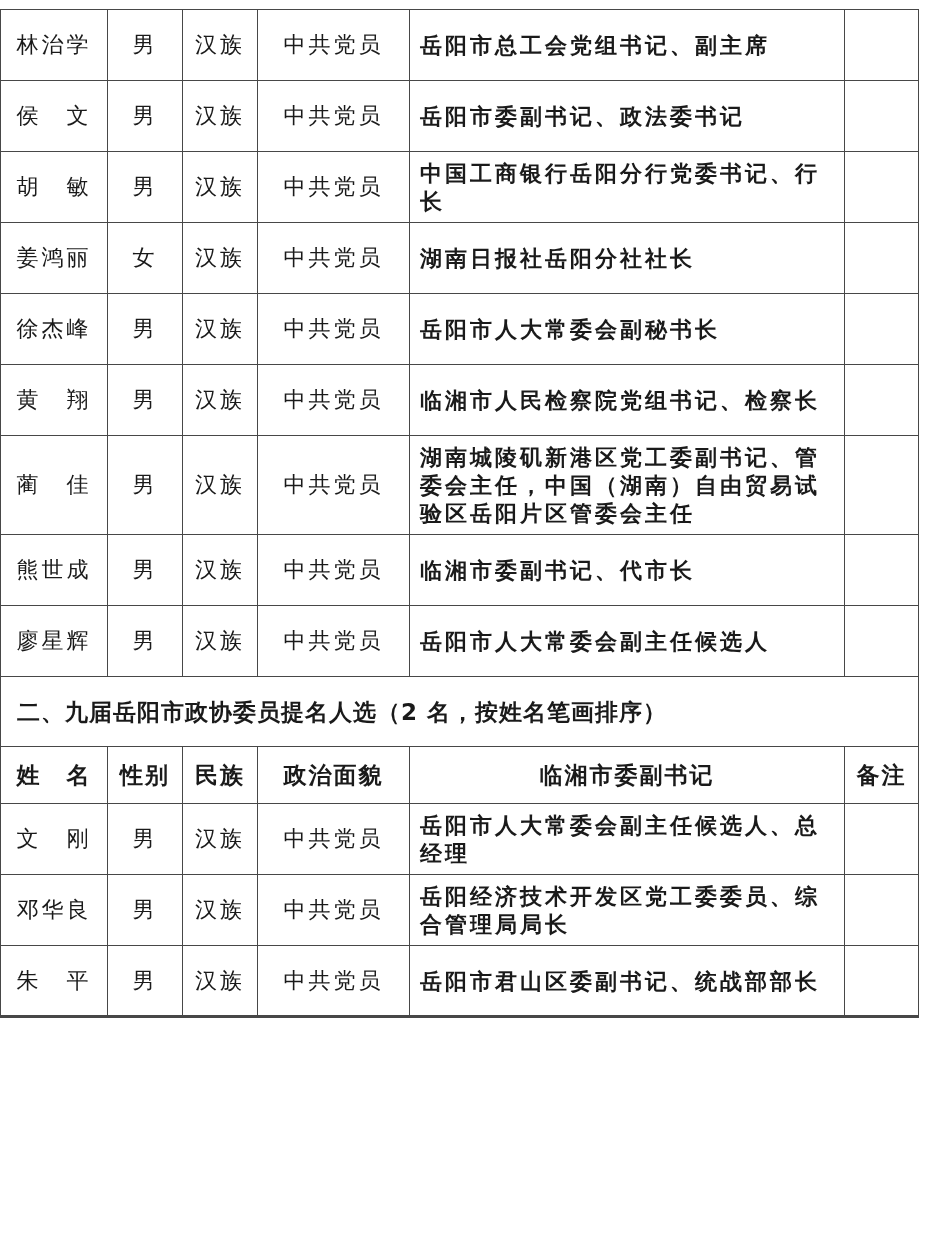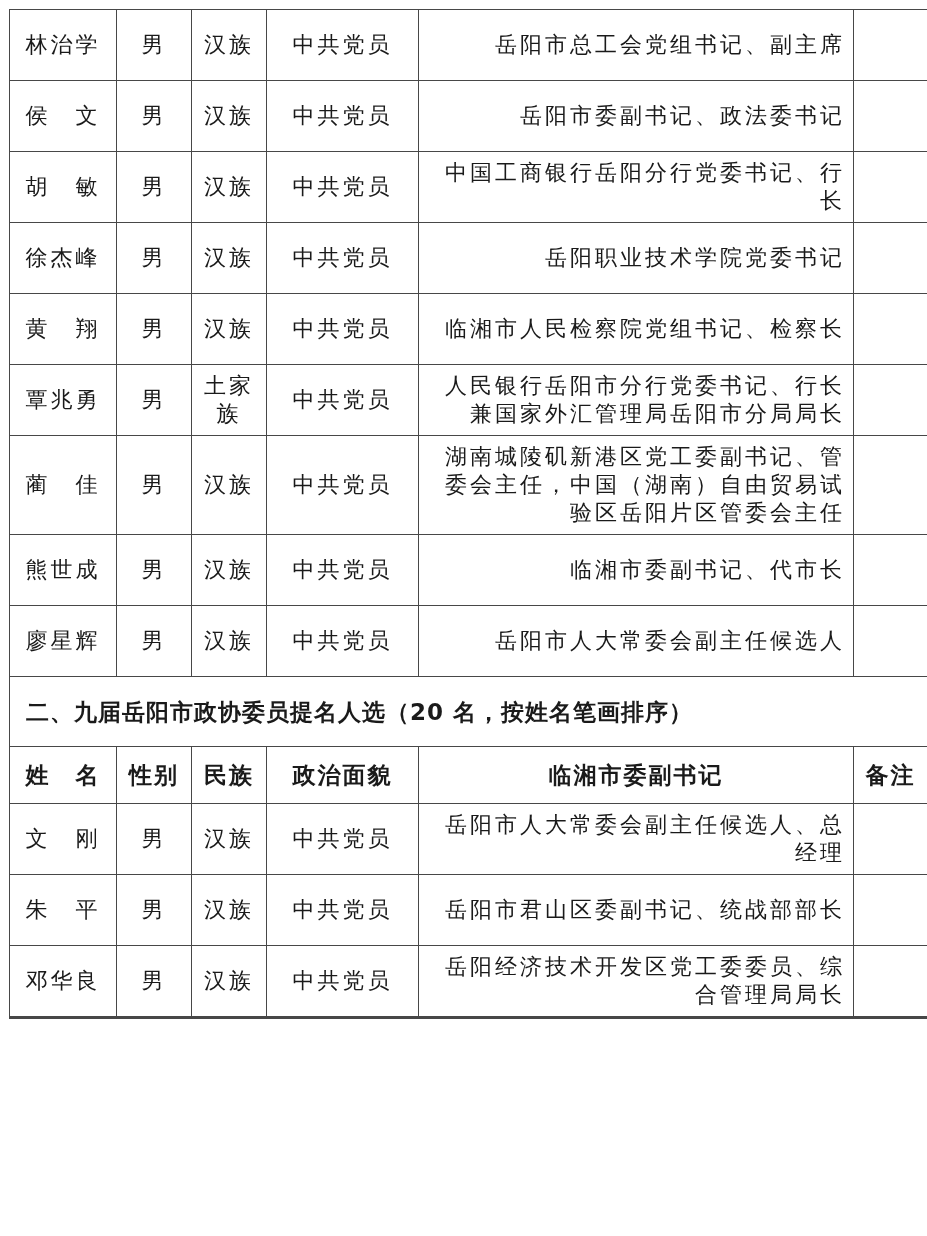--- a/index.html
+++ b/index.html
@@ -13,21 +13,21 @@
     position: relative;
     width: 927px;
     height: 1236px;
     background: var(--background, #ffffff);
     overflow: hidden;
     font-family: "DejaVu Serif", "Liberation Serif", serif;
     color: var(--text, #1a1a1a);
   }
   table.doc-table {
     position: absolute;
-    left: 9px;
+    left: 0;
     top: 9px;
     width: 918px;
     border-collapse: collapse;
     table-layout: fixed;
     border: 1px solid var(--border, #474747);
     border-bottom: 3px solid var(--border, #474747);
   }
   td, th {
     border: 1px solid var(--border, #474747);
     vertical-align: middle;
@@ -35,22 +35,23 @@
   }
   tr.data-row { height: 71px; }
   .cell {
     font-size: 22px;
     letter-spacing: 3px;
     line-height: 28px;
     padding: 7px 6px;
     text-align: center;
   }
   .cell-position {
-    text-align: right;
+    text-align: left;
     padding: 7px 8px 7px 10px;
+    font-weight: bold;
   }
   tr.section-title-row { height: 70px; }
   .section-title {
     font-family: "DejaVu Sans", "Liberation Sans", sans-serif;
     font-weight: bold;
     font-size: 23px;
     letter-spacing: 1px;
     text-align: left;
     padding: 8px 8px 8px 16px;
     line-height: 30px;
@@ -97,41 +98,41 @@
         </tr>
         <tr class="data-row">
           <td class="cell cell-name">胡　敏</td>
           <td class="cell cell-gender">男</td>
           <td class="cell cell-ethnicity">汉族</td>
           <td class="cell cell-party">中共党员</td>
           <td class="cell cell-position">中国工商银行岳阳分行党委书记、行长</td>
           <td class="cell cell-remark"></td>
         </tr>
         <tr class="data-row">
+          <td class="cell cell-name">姜鸿丽</td>
+          <td class="cell cell-gender">女</td>
+          <td class="cell cell-ethnicity">汉族</td>
+          <td class="cell cell-party">中共党员</td>
+          <td class="cell cell-position">湖南日报社岳阳分社社长</td>
+          <td class="cell cell-remark"></td>
+        </tr>
+        <tr class="data-row">
           <td class="cell cell-name">徐杰峰</td>
           <td class="cell cell-gender">男</td>
           <td class="cell cell-ethnicity">汉族</td>
           <td class="cell cell-party">中共党员</td>
-          <td class="cell cell-position">岳阳职业技术学院党委书记</td>
+          <td class="cell cell-position">岳阳市人大常委会副秘书长</td>
           <td class="cell cell-remark"></td>
         </tr>
         <tr class="data-row">
           <td class="cell cell-name">黄　翔</td>
           <td class="cell cell-gender">男</td>
           <td class="cell cell-ethnicity">汉族</td>
           <td class="cell cell-party">中共党员</td>
           <td class="cell cell-position">临湘市人民检察院党组书记、检察长</td>
-          <td class="cell cell-remark"></td>
-        </tr>
-        <tr class="data-row">
-          <td class="cell cell-name">覃兆勇</td>
-          <td class="cell cell-gender">男</td>
-          <td class="cell cell-ethnicity">土家族</td>
-          <td class="cell cell-party">中共党员</td>
-          <td class="cell cell-position">人民银行岳阳市分行党委书记、行长兼国家外汇管理局岳阳市分局局长</td>
           <td class="cell cell-remark"></td>
         </tr>
         <tr class="data-row">
           <td class="cell cell-name">蔺　佳</td>
           <td class="cell cell-gender">男</td>
           <td class="cell cell-ethnicity">汉族</td>
           <td class="cell cell-party">中共党员</td>
           <td class="cell cell-position">湖南城陵矶新港区党工委副书记、管委会主任，中国（湖南）自由贸易试验区岳阳片区管委会主任</td>
           <td class="cell cell-remark"></td>
         </tr>
@@ -147,51 +148,51 @@
           <td class="cell cell-name">廖星辉</td>
           <td class="cell cell-gender">男</td>
           <td class="cell cell-ethnicity">汉族</td>
           <td class="cell cell-party">中共党员</td>
           <td class="cell cell-position">岳阳市人大常委会副主任候选人</td>
           <td class="cell cell-remark"></td>
         </tr>
       </tbody>
     <tbody>
       <tr class="section-title-row">
-        <td class="section-title" colspan="6">二、九届岳阳市政协委员提名人选（20 名，按姓名笔画排序）</td>
+        <td class="section-title" colspan="6">二、九届岳阳市政协委员提名人选（2 名，按姓名笔画排序）</td>
       </tr>
       <tr class="header-row">
         <th class="col-header">姓　名</th>
         <th class="col-header">性别</th>
         <th class="col-header">民族</th>
         <th class="col-header">政治面貌</th>
         <th class="col-header">临湘市委副书记</th>
         <th class="col-header">备注</th>
       </tr>
     </tbody>
     <tbody id="tbody-section2">
         <tr class="data-row">
           <td class="cell cell-name">文　刚</td>
           <td class="cell cell-gender">男</td>
           <td class="cell cell-ethnicity">汉族</td>
           <td class="cell cell-party">中共党员</td>
           <td class="cell cell-position">岳阳市人大常委会副主任候选人、总经理</td>
           <td class="cell cell-remark"></td>
         </tr>
         <tr class="data-row">
+          <td class="cell cell-name">邓华良</td>
+          <td class="cell cell-gender">男</td>
+          <td class="cell cell-ethnicity">汉族</td>
+          <td class="cell cell-party">中共党员</td>
+          <td class="cell cell-position">岳阳经济技术开发区党工委委员、综合管理局局长</td>
+          <td class="cell cell-remark"></td>
+        </tr>
+        <tr class="data-row">
           <td class="cell cell-name">朱　平</td>
           <td class="cell cell-gender">男</td>
           <td class="cell cell-ethnicity">汉族</td>
           <td class="cell cell-party">中共党员</td>
           <td class="cell cell-position">岳阳市君山区委副书记、统战部部长</td>
           <td class="cell cell-remark"></td>
         </tr>
-        <tr class="data-row">
-          <td class="cell cell-name">邓华良</td>
-          <td class="cell cell-gender">男</td>
-          <td class="cell cell-ethnicity">汉族</td>
-          <td class="cell cell-party">中共党员</td>
-          <td class="cell cell-position">岳阳经济技术开发区党工委委员、综合管理局局长</td>
-          <td class="cell cell-remark"></td>
-        </tr>
       </tbody>
   </table>
 </div>
 
 </body></html>

